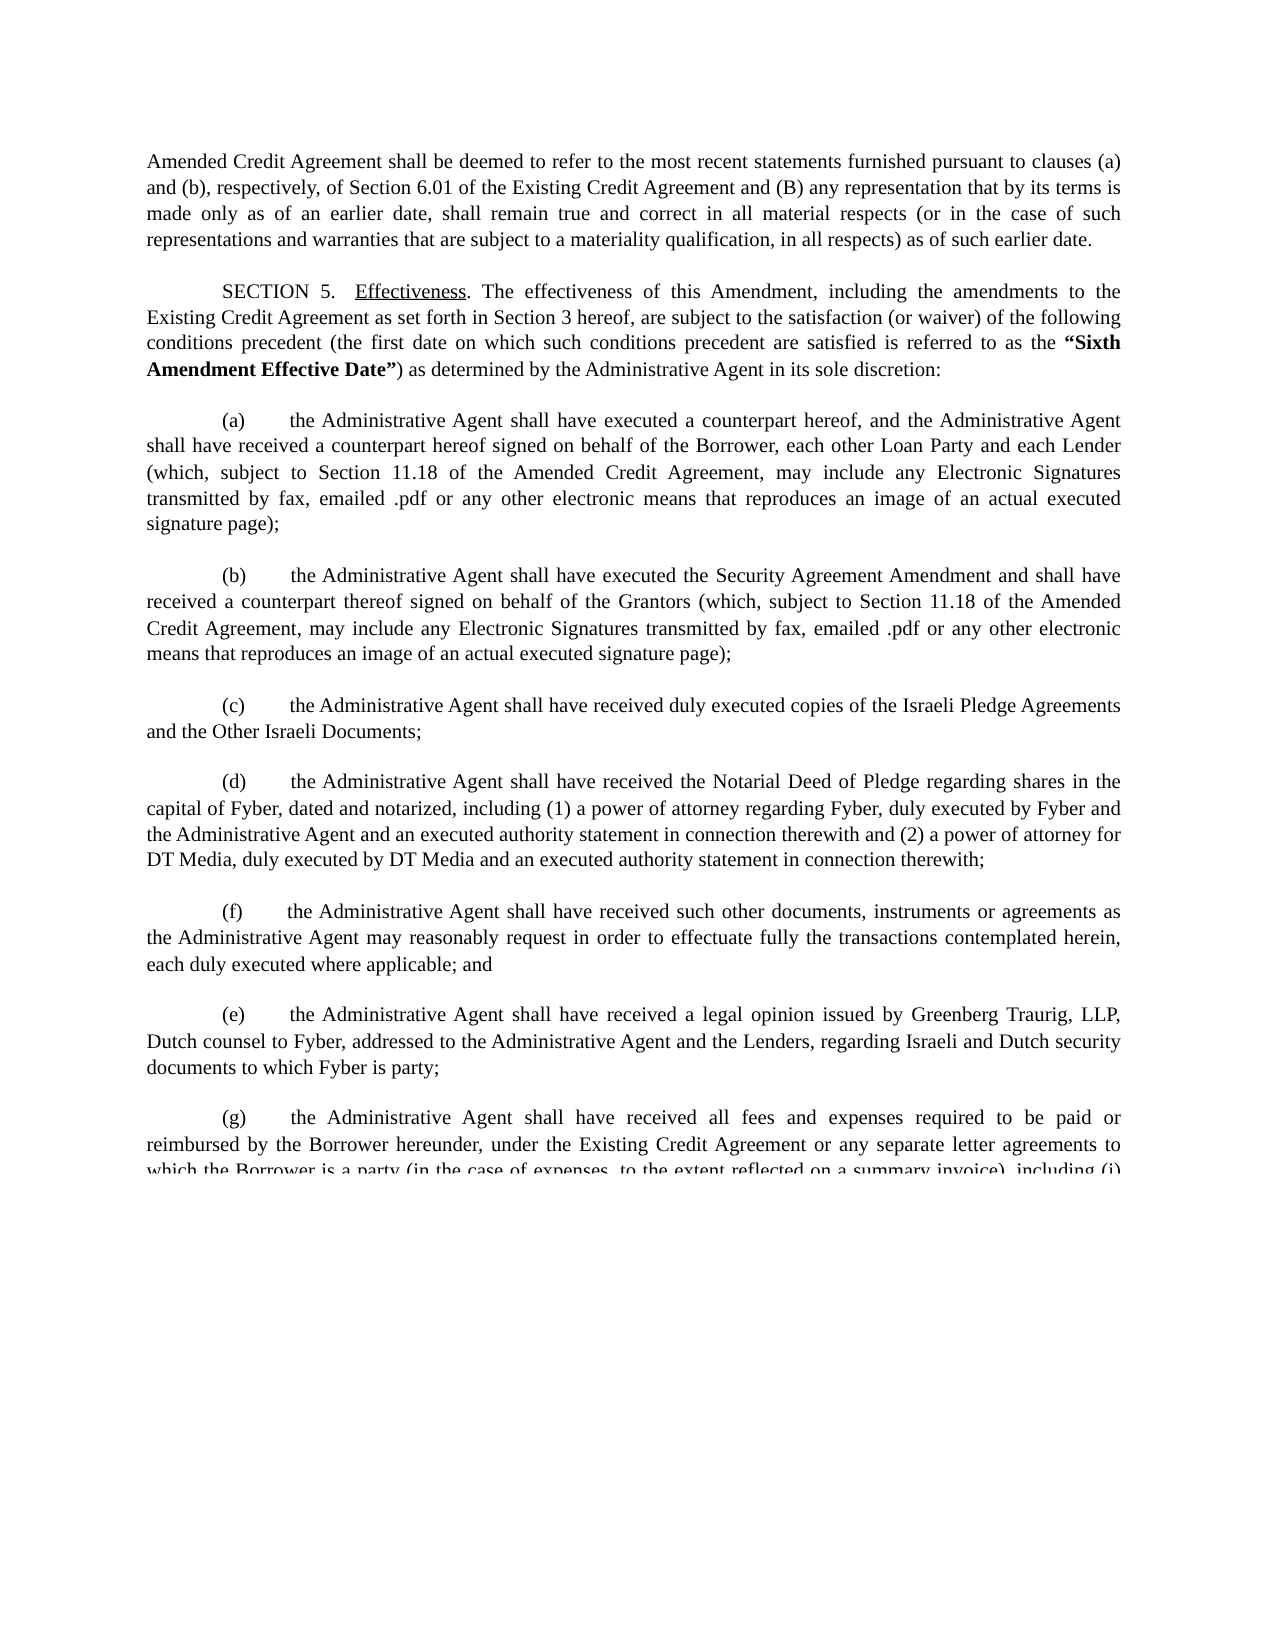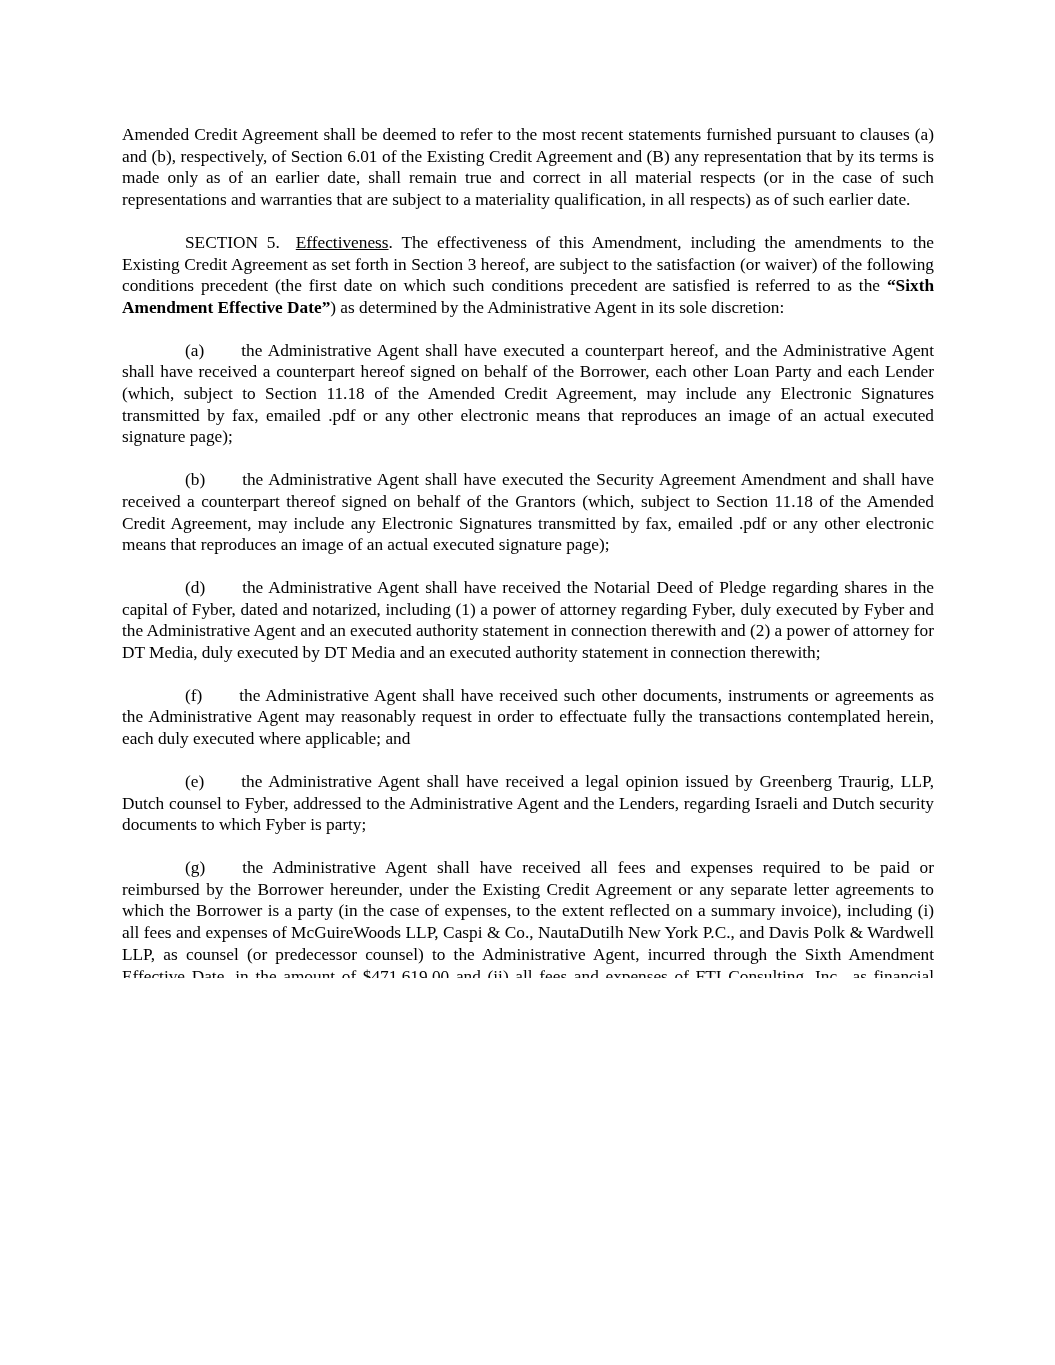--- a/index.html
+++ b/index.html
@@ -55,20 +55,21 @@
 </style>
 </head>
 <body>
 
 <div class="page">
   <div class="content">
     <p class="para"><span>Amended Credit Agreement shall be deemed to refer to the most recent statements furnished pursuant to clauses (a) and (b), respectively, of Section 6.01 of the Existing Credit Agreement and (B) any representation that by its terms is made only as of an earlier date, shall remain true and correct in all material respects (or in the case of such representations and warranties that are subject to a materiality qualification, in all respects) as of such earlier date.</span></p>
     <p class="para indent"><span>SECTION 5.</span><span class="tab-sm"></span><span class="run-u">Effectiveness</span><span>. The effectiveness of this Amendment, including the amendments to the Existing Credit Agreement as set forth in Section 3 hereof, are subject to the satisfaction (or waiver) of the following conditions precedent (the first date on which such conditions precedent are satisfied is referred to as the </span><span class="run-b">“Sixth Amendment Effective Date”</span><span>) as determined by the Administrative Agent in its sole discretion:</span></p>
     <p class="para indent"><span>(a)</span><span class="tab-lg"></span><span>the Administrative Agent shall have executed a counterpart hereof, and the Administrative Agent shall have received a counterpart hereof signed on behalf of the Borrower, each other Loan Party and each Lender (which, subject to Section 11.18 of the Amended Credit Agreement, may include any Electronic Signatures transmitted by fax, emailed .pdf or any other electronic means that reproduces an image of an actual executed signature page);</span></p>
     <p class="para indent"><span>(b)</span><span class="tab-lg"></span><span>the Administrative Agent shall have executed the Security Agreement Amendment and shall have received a counterpart thereof signed on behalf of the Grantors (which, subject to Section 11.18 of the Amended Credit Agreement, may include any Electronic Signatures transmitted by fax, emailed .pdf or any other electronic means that reproduces an image of an actual executed signature page);</span></p>
+    <p class="para indent"><span>(c)</span><span class="tab-lg"></span><span>the Administrative Agent shall have received duly executed copies of the Israeli Pledge Agreements and the Other Israeli Documents;</span></p>
     <p class="para indent"><span>(d)</span><span class="tab-lg"></span><span>the Administrative Agent shall have received the Notarial Deed of Pledge regarding shares in the capital of Fyber, dated and notarized, including (1) a power of attorney regarding Fyber, duly executed by Fyber and the Administrative Agent and an executed authority statement in connection therewith and (2) a power of attorney for DT Media, duly executed by DT Media and an executed authority statement in connection therewith;</span></p>
     <p class="para indent"><span>(f)</span><span class="tab-lg"></span><span>the Administrative Agent shall have received such other documents, instruments or agreements as the Administrative Agent may reasonably request in order to effectuate fully the transactions contemplated herein, each duly executed where applicable; and</span></p>
     <p class="para indent"><span>(e)</span><span class="tab-lg"></span><span>the Administrative Agent shall have received a legal opinion issued by Greenberg Traurig, LLP, Dutch counsel to Fyber, addressed to the Administrative Agent and the Lenders, regarding Israeli and Dutch security documents to which Fyber is party;</span></p>
     <p class="para indent"><span>(g)</span><span class="tab-lg"></span><span>the Administrative Agent shall have received all fees and expenses required to be paid or reimbursed by the Borrower hereunder, under the Existing Credit Agreement or any separate letter agreements to which the Borrower is a party (in the case of expenses, to the extent reflected on a summary invoice), including (i) all fees and expenses of McGuireWoods LLP, Caspi &amp; Co., NautaDutilh New York P.C., and Davis Polk &amp; Wardwell LLP, as counsel (or predecessor counsel) to the Administrative Agent, incurred through the Sixth Amendment Effective Date, in the amount of $471,619.00 and (ii) all fees and expenses of FTI Consulting, Inc., as financial consultant to the Administrative Agent, incurred through the Sixth Amendment Effective Date in the amount of $122,585.50.</span></p>
   </div>
 
   <div class="page-number">5</div>
   <div class="doc-id">208439358</div>
 </div>
 

